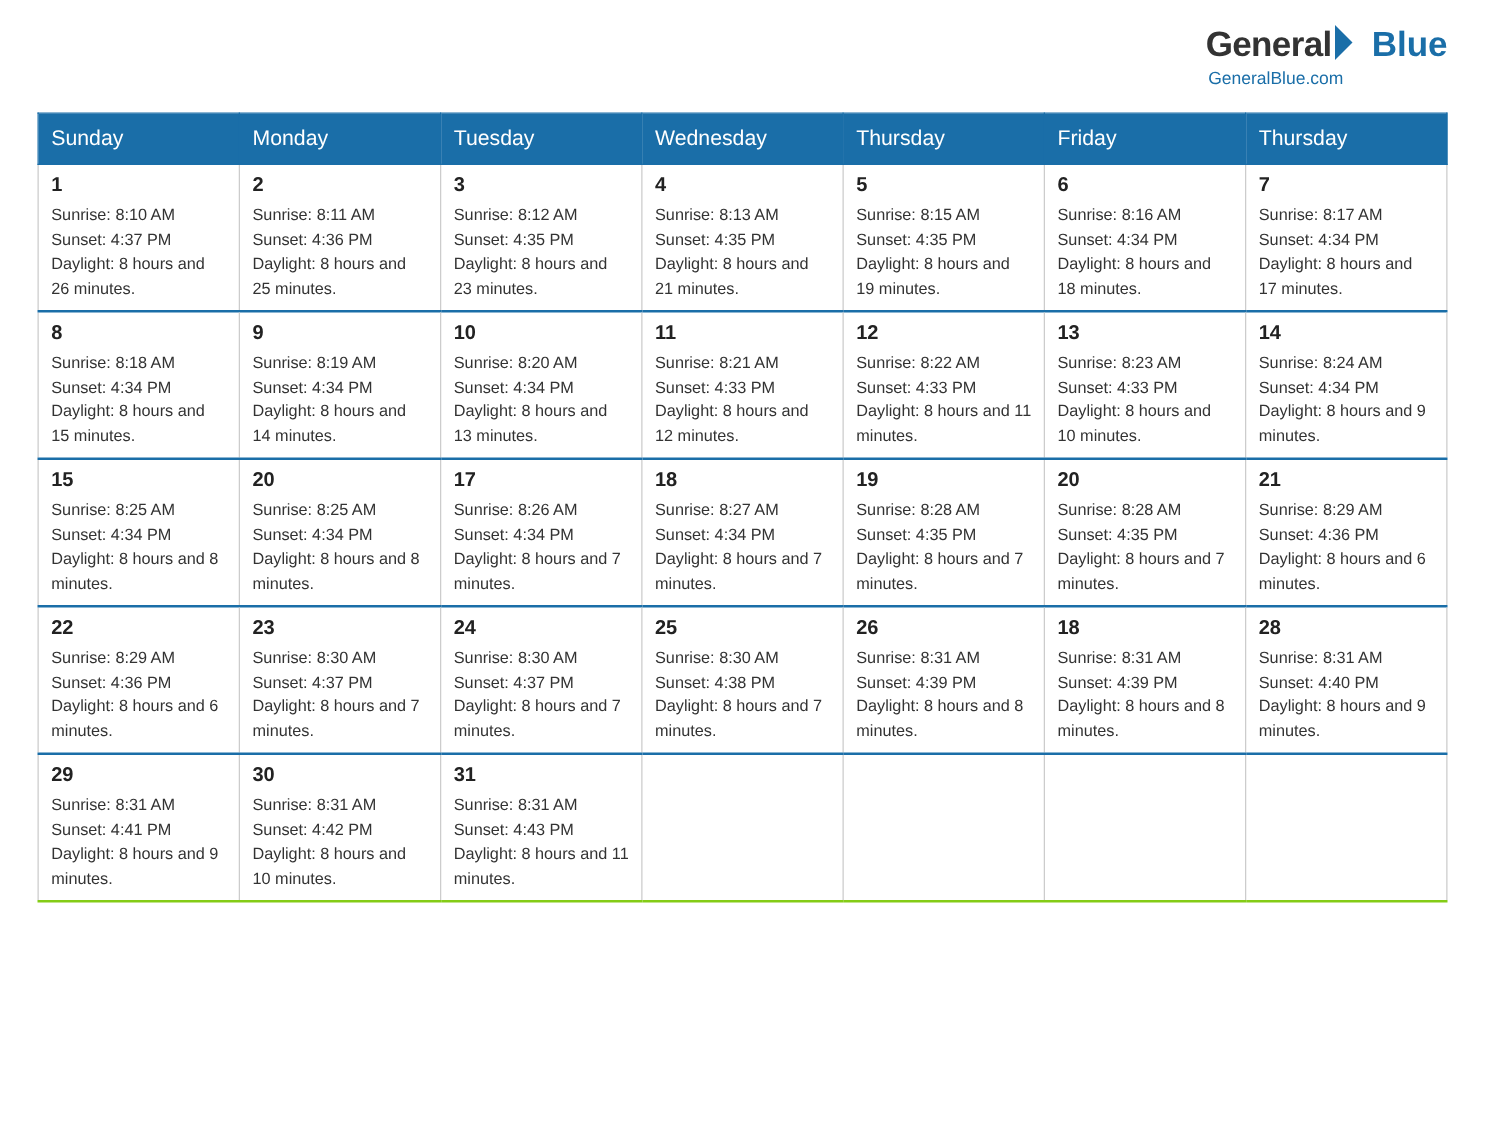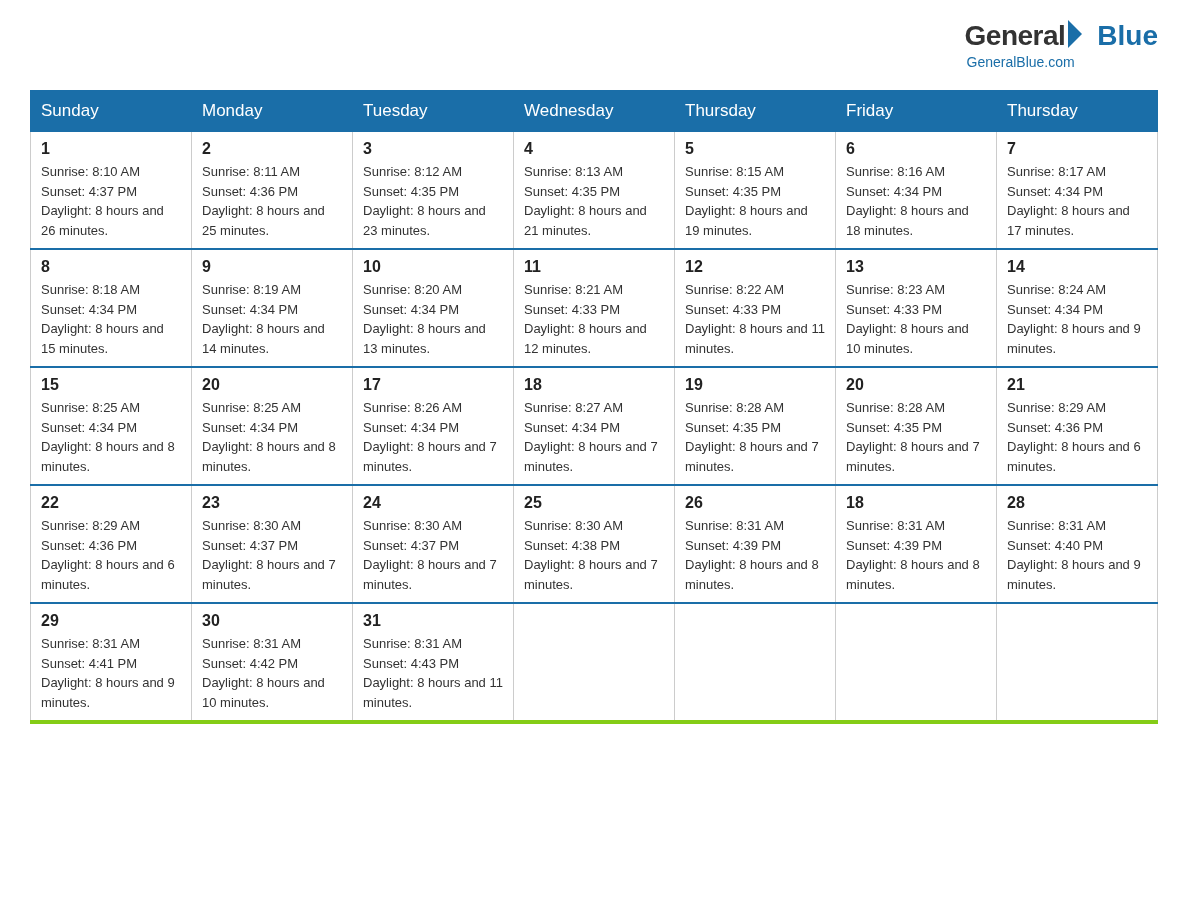--- a/index.html
+++ b/index.html
@@ -95,21 +95,21 @@
     }
     .day-info {
       font-size: 13px;
       color: #333;
       line-height: 1.5;
     }
     tr td {
       border-bottom: 2px solid #1a6ea8;
     }
     tbody tr:last-child td {
-      border-bottom: 4px solid #84cc16;
+      border-bottom: 2px solid #84cc16;
       margin-top: 27px;
     }
     .empty-cell {
       background: #fff;
     }
   </style>
 </head>
 <body>
 
 <div class="header">

